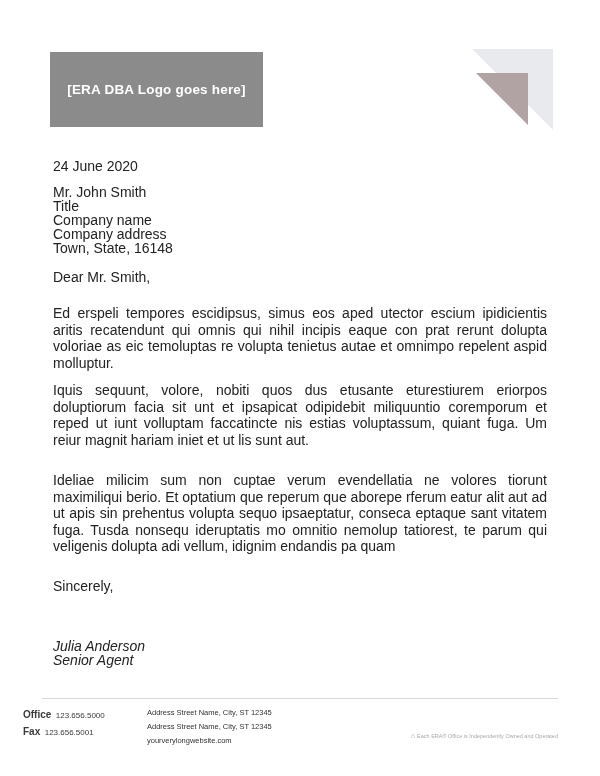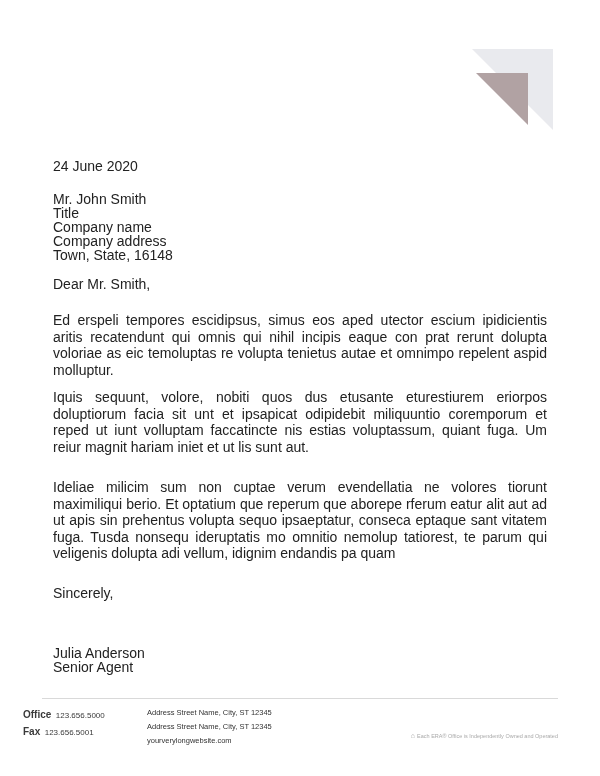--- a/index.html
+++ b/index.html
@@ -11,28 +11,28 @@
   .logo-box {
     position:absolute; left:50px; top:52px; width:213px; height:75px;
     background:#8b8b8b; display:flex; align-items:center; justify-content:center;
     color:#ffffff; font-size:13.5px; font-weight:700; letter-spacing:0.2px;
     text-align:center;
   }
   .corner-art { position:absolute; left:460px; top:45px; width:100px; height:90px; }
   
   .letter { position:absolute; left:53px; top:159px; width:494px; font-size:14px; }
   .date-line { line-height:14px; }
-  .recipient { margin-top:19px; line-height:14px; }
+  .recipient { margin-top:12px; line-height:14px; }
   .salutation { margin-top:15px; line-height:14px; }
   .para { text-align:justify; line-height:16.5px; }
   .para-1 { margin-top:21px; }
   .para-2 { margin-top:11px; }
   .para-3 { margin-top:24px; }
   .closing { margin-top:24px; line-height:14px; }
-  .signature { margin-top:46px; line-height:14px; }
+  .signature { margin-top:46px; line-height:14px;font-style:italic; }
   
   .footer { position:absolute; left:0; top:698px; width:600px; }
   .footer-rule { margin-left:42px; width:516px; border-top:1px solid #d9d9d9; height:0; }
   .footer-cols { display:flex; align-items:flex-start; padding-top:7px;padding-left:12px; }
   .phones { margin-left:11px; width:124px; }
   .phone-row { line-height:14px; white-space:nowrap; }
   .phone-label { font-size:10px; font-weight:700; color:#3a3a3a; }
   .phone-number { font-size:8px; color:#3a3a3a; }
   .address-col { width:150px; line-height:14px; }
   .address-line { font-size:7.5px; color:#333333; white-space:nowrap; }
@@ -41,20 +41,21 @@
     font-size:5.5px; color:#a9a9a9; white-space:nowrap;
     display:flex; align-items:center; gap:2px;
   }
   .house-icon { font-size:7px; line-height:6px; color:#a9a9a9; }
 </style>
 </head>
 <body>
 
 <div class="page">
 
+  <div class="logo-box">[ERA DBA Logo goes here]</div>
 
   <svg class="corner-art" viewBox="0 0 100 90">
     <polygon points="12,4 93,4 93,85" fill="#e9eaee"></polygon>
     <polygon points="16,28 68,28 68,80" fill="#b1a2a3"></polygon>
   </svg>
 
   <div class="letter">
     <div class="date-line">24 June 2020</div>
 
     <div class="recipient">

